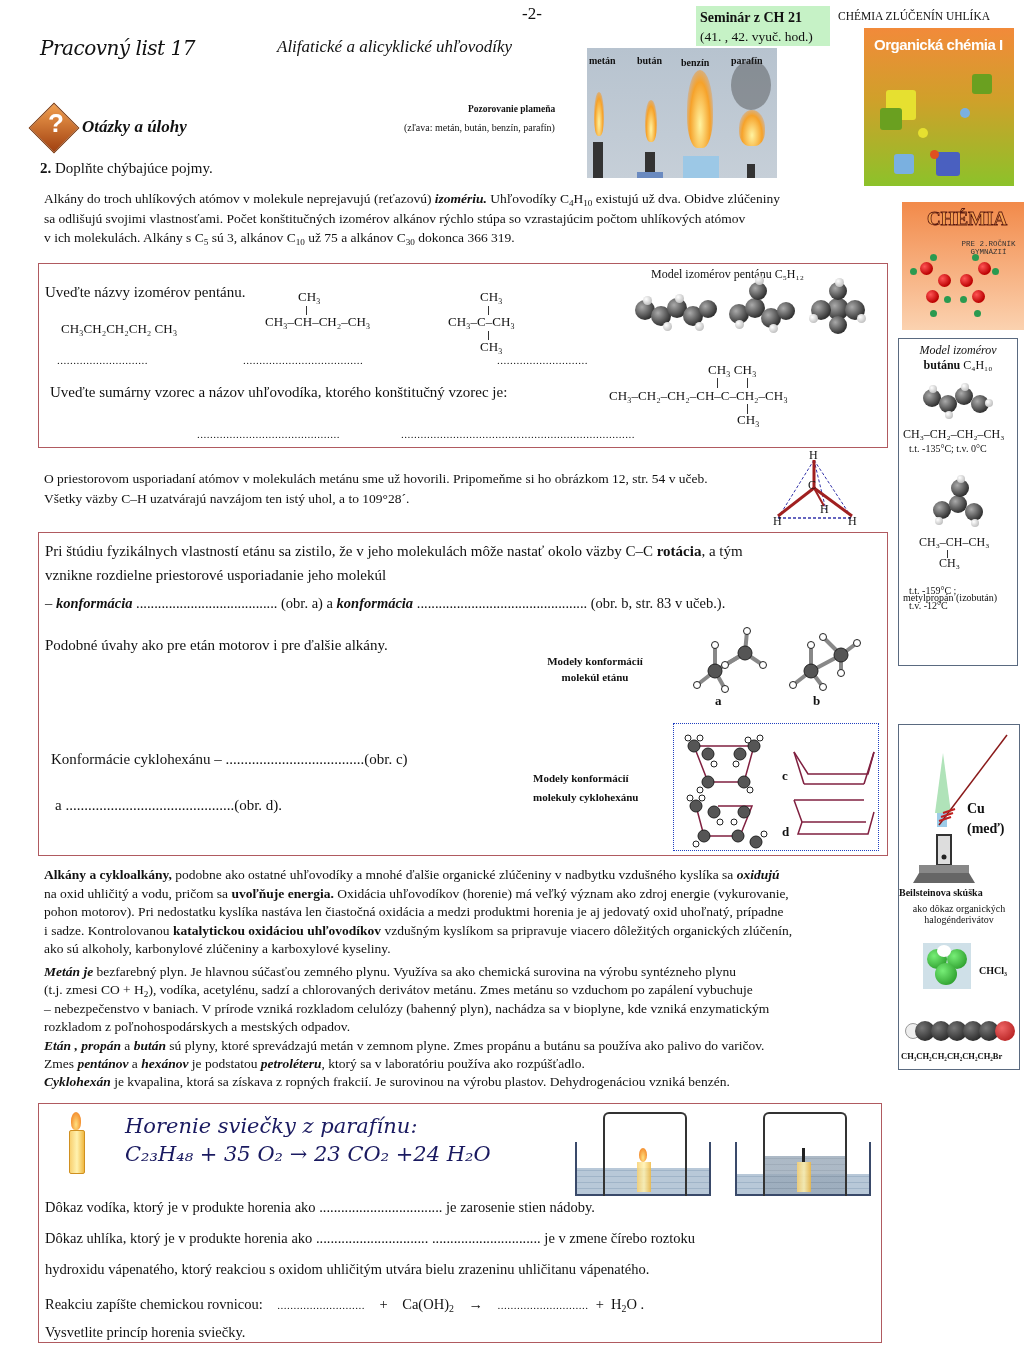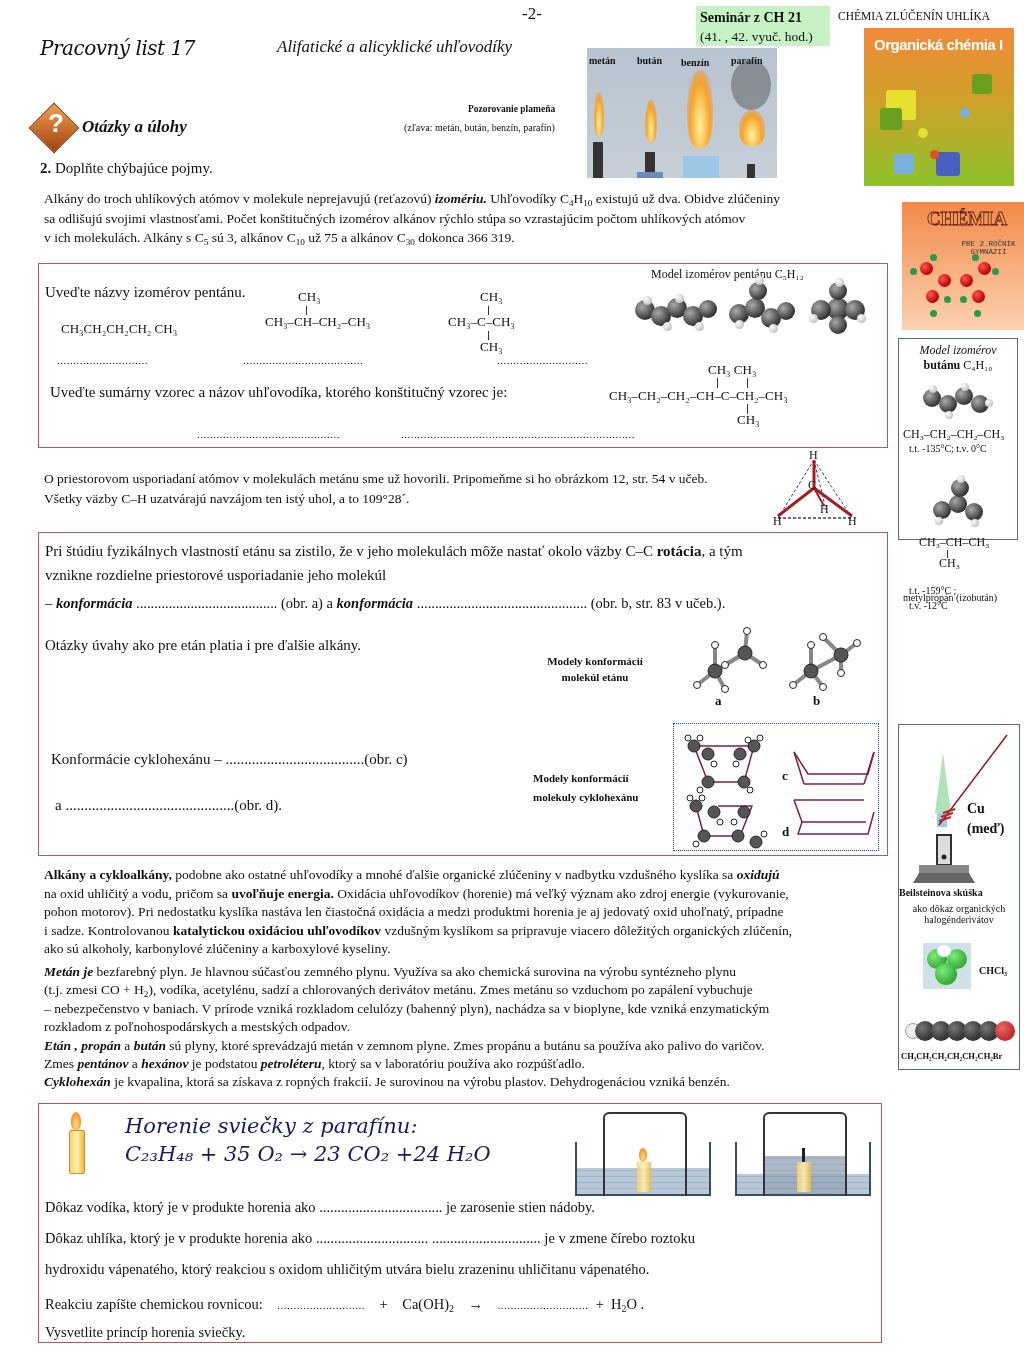--- a/index.html
+++ b/index.html
@@ -171,21 +171,21 @@
     <div class="ga" style="left:90px;top:66px;"></div>
     <div class="ga" style="left:28px;top:52px;"></div>
     <div class="ga" style="left:70px;top:52px;"></div>
     <div class="ga" style="left:42px;top:94px;"></div>
     <div class="ga" style="left:58px;top:94px;"></div>
     <div class="ga" style="left:28px;top:108px;"></div>
     <div class="ga" style="left:72px;top:108px;"></div>
   </div>
 </div>
 
-<div class="abs right-box" style="left:898px;top:338px;width:120px;height:202px;">
+<div class="abs right-box" style="left:898px;top:338px;width:120px;height:328px;">
   <div style="text-align:center;margin-top:4px;font-size:12px;font-style:italic;">Model izomérov</div>
   <div style="text-align:center;font-size:12px;">
     <b>butánu</b>
     <span>C₄H₁₀</span>
   </div>
   <div>
     <div class="mol" style="left:24px;top:50px;width:18px;height:18px;"></div>
     <div class="mol" style="left:40px;top:56px;width:18px;height:18px;"></div>
     <div class="mol" style="left:56px;top:48px;width:18px;height:18px;"></div>
     <div class="mol" style="left:72px;top:56px;width:18px;height:18px;"></div>
@@ -236,21 +236,21 @@
 </div>
 
 <div class="abs box" style="left:38px;top:532px;width:850px;height:324px;">
   <div class="abs" style="left:6px;top:6px;width:830px;font-size:15px;line-height:24px;">
     <span>Pri štúdiu fyzikálnych vlastností etánu sa zistilo, že v jeho molekulách môže nastať okolo väzby C–C </span><b>rotácia</b><span>, a tým</span><br>
     <span>vznikne rozdielne priestorové usporiadanie jeho molekúl</span>
   </div>
   <div class="abs" style="left:6px;top:62px;font-size:14.5px;white-space:nowrap;">
     <span> – </span><b><i>konformácia</i></b><span> .......................................  (obr. a)  a  </span><b><i>konformácia</i></b><span> ............................................... (obr. b, str. 83 v učeb.).</span>
   </div>
-  <div class="abs" style="left:6px;top:104px;font-size:15px;">Otázky úvahy ako pre etán platia i pre ďalšie alkány.</div>
+  <div class="abs" style="left:6px;top:104px;font-size:15px;">Podobné úvahy ako pre etán motorov i pre ďalšie alkány.</div>
   <div class="abs" style="left:506px;top:120px;width:100px;text-align:center;font-size:11px;font-weight:bold;line-height:16px;">
     <span>Modely konformácií</span><br>
     <span>molekúl etánu</span>
   </div>
   <div class="abs" style="left:646px;top:92px;width:180px;height:80px;">
     <svg width="180" height="80" viewBox="0 0 180 80">
       <g stroke="#888" stroke-width="4">
         <line x1="30" y1="46" x2="60" y2="28"></line>
           <line x1="30" y1="46" x2="12" y2="60"></line>
           <line x1="30" y1="46" x2="40" y2="64"></line>

